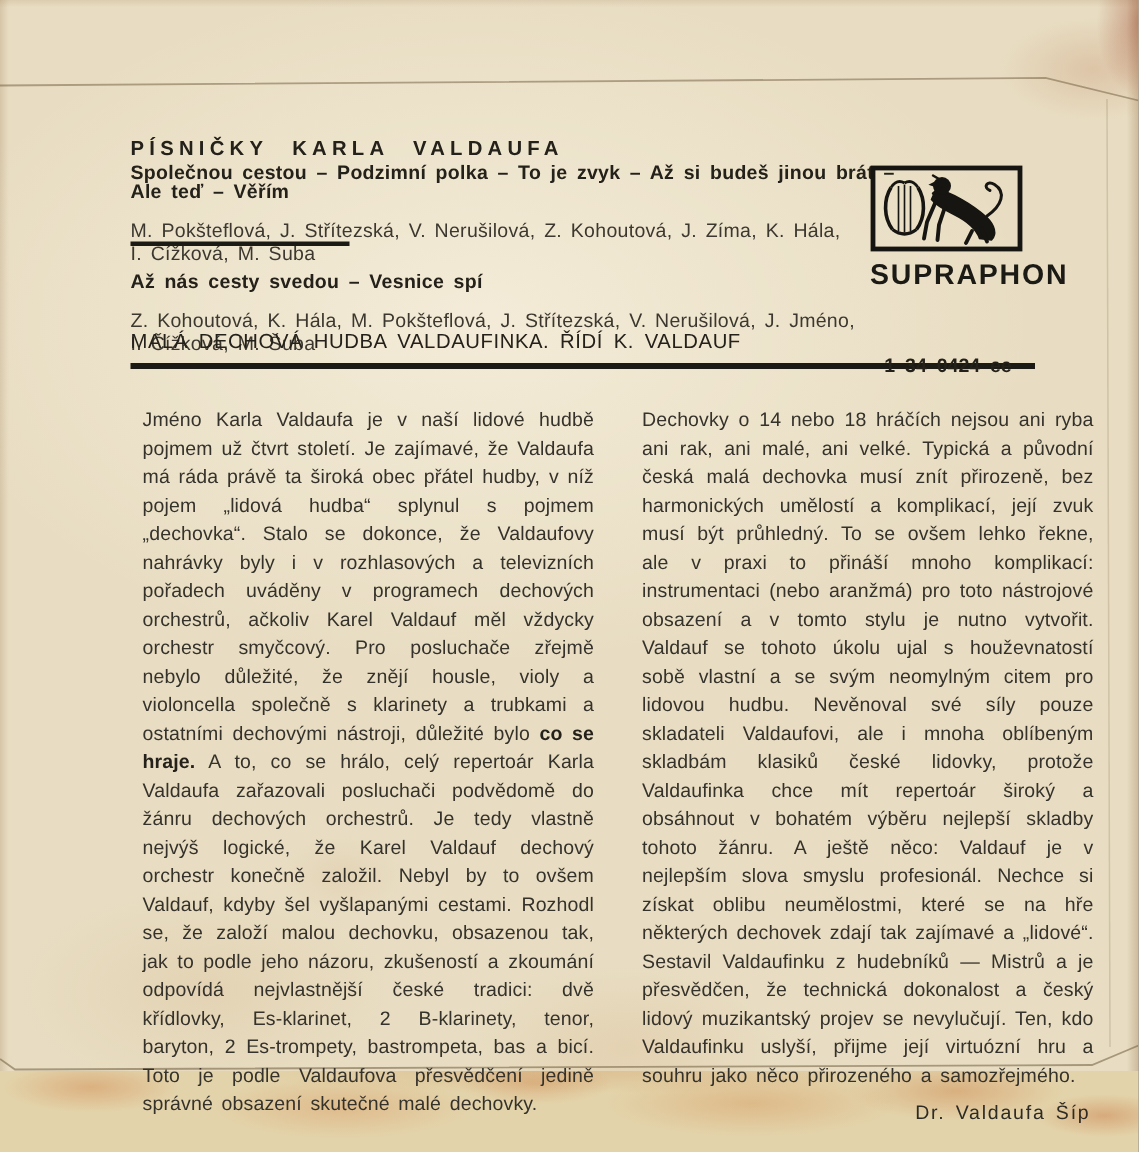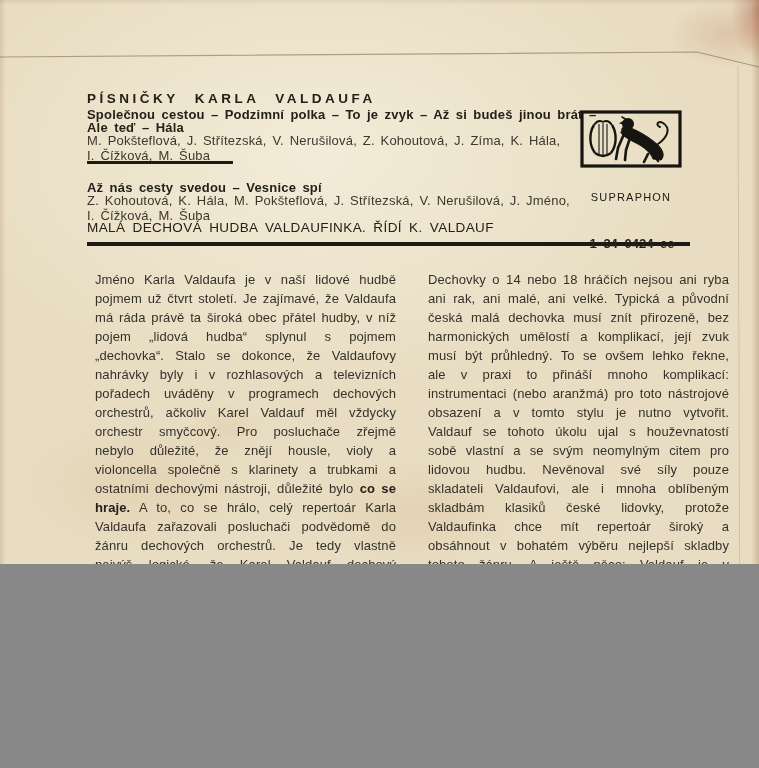--- a/index.html
+++ b/index.html
@@ -1,17 +1,17 @@
 <!DOCTYPE html>
 <html><head>
 <meta charset="utf-8">
 <style>
   html,body{margin:0;padding:0;background:#888;}
   .sleeve{
-    position:relative;width:759px;height:564px;overflow:hidden;
+    position:relative;width:759px;height:768px;overflow:hidden;
     font-family:"Liberation Sans", sans-serif;
     background-color:#e8ddc2;
     background-image:
       radial-gradient(ellipse 520px 320px at 42% 28%, rgba(255,250,238,0.50), rgba(255,250,238,0) 72%),
       radial-gradient(ellipse 40px 70px at 100% 2%, rgba(150,60,35,0.40), transparent 70%),
       radial-gradient(ellipse 90px 50px at 96% 6%, rgba(170,85,45,0.18), transparent 70%),
       radial-gradient(ellipse 180px 100px at 18% 86%, rgba(195,140,80,0.12), transparent 70%),
       radial-gradient(ellipse 150px 80px at 55% 91%, rgba(200,140,80,0.14), transparent 70%),
       radial-gradient(ellipse 60px 40px at 30% 76%, rgba(190,130,75,0.10), transparent 70%),
       linear-gradient(to left, rgba(146,104,64,0.30) 0px, rgba(146,104,64,0) 8px),
@@ -27,27 +27,27 @@
       radial-gradient(ellipse 80px 22px at 47% 15%, rgba(205,125,65,0.34), transparent 65%),
       radial-gradient(ellipse 150px 34px at 66% 40%, rgba(208,128,62,0.30), transparent 65%),
       radial-gradient(ellipse 110px 30px at 84% 25%, rgba(200,118,58,0.38), transparent 65%),
       radial-gradient(ellipse 70px 22px at 97% 55%, rgba(196,110,55,0.40), transparent 65%),
       radial-gradient(ellipse 300px 20px at 50% 0%, rgba(198,125,65,0.22), transparent 75%);
   }
   svg.folds{position:absolute;left:0;top:0;pointer-events:none;}
   .hline{position:absolute;left:87px;white-space:nowrap;color:#24211a;}
   .title{font-size:13.5px;font-weight:bold;letter-spacing:3.5px;word-spacing:9px;}
   .tracks{font-size:13px;font-weight:bold;letter-spacing:0.2px;word-spacing:2.5px;}
-  .artists{font-size:13px;color:#3c382f;letter-spacing:0.2px;word-spacing:2px;}
+  .artists{font-size:13px;color:#3c382f;letter-spacing:0.2px;word-spacing:2px;margin-top:13px;}
   .ensemble{font-size:13.5px;font-weight:normal;letter-spacing:0.4px;word-spacing:3px;}
   .rule{position:absolute;background:#1c1a15;}
   .rule1{left:87px;top:161px;width:146px;height:3px;}
   .rule2{left:87px;top:242px;width:603px;height:4px;}
   .logo{position:absolute;left:580px;top:110px;width:102px;text-align:center;color:#1c1a15;}
-  .logo-name{font-size:11px;font-weight:normal;letter-spacing:1.2px;margin-top:19px;}
+  .logo-name{font-size:19px;font-weight:bold;letter-spacing:1.2px;margin-top:0;}
   .catalog{position:absolute;left:578px;top:236px;width:108px;text-align:center;
            font-size:13px;font-weight:bold;word-spacing:3px;color:#24211a;}
   .col{position:absolute;top:270px;width:301px;font-size:13px;line-height:19px;
        text-align:justify;color:#35322b;letter-spacing:0.1px;word-spacing:2px;}
   .col-left{left:95px;}
   .col-right{left:428px;}
   .col b{color:#24211a;}
   .signature{text-align:right;margin-top:6px;padding-right:2px;letter-spacing:1.2px;color:#2e2b24;}
   .credits{position:absolute;left:60px;top:740px;display:flex;gap:24px;
            font-size:10.5px;color:#413a2e;letter-spacing:0.5px;white-space:nowrap;}
@@ -62,21 +62,21 @@
 
   <svg class="folds" width="759" height="768">
     <polyline points="0,57 697,52 759,67" fill="none" stroke="rgba(110,90,60,0.50)" stroke-width="1.2"></polyline>
     <polyline points="0,706 10,713 728,710 759,697" fill="none" stroke="rgba(112,92,62,0.55)" stroke-width="1.2"></polyline>
     <line x1="738" y1="66" x2="740" y2="698" stroke="rgba(120,100,70,0.22)" stroke-width="1"></line>
   </svg>
 
   <div class="hline title" style="top:91px">PÍSNIČKY KARLA VALDAUFA</div>
 
   <div class="hline tracks" style="top:107px">Společnou cestou – Podzimní polka – To je zvyk – Až si budeš jinou brát –</div>
-  <div class="hline tracks" style="top:120px">Ale teď – Hála</div>
+  <div class="hline tracks" style="top:120px">Ale teď – Věřím</div>
   <div class="hline artists" style="top:133px">M. Pokšteflová, J. Střítezská, V. Nerušilová, Z. Kohoutová, J. Zíma, K. Hála,</div>
   <div class="hline artists" style="top:148px">I. Čížková, M. Šuba</div>
 
   <div class="rule rule1"></div>
 
   <div class="hline tracks" style="top:180px">Až nás cesty svedou – Vesnice spí</div>
   <div class="hline artists" style="top:193px">Z. Kohoutová, K. Hála, M. Pokšteflová, J. Střítezská, V. Nerušilová, J. Jméno,</div>
   <div class="hline artists" style="top:208px">I. Čížková, M. Šuba</div>
 
   <div class="hline ensemble" style="top:220px">MALÁ DECHOVÁ HUDBA VALDAUFINKA. ŘÍDÍ K. VALDAUF</div>

